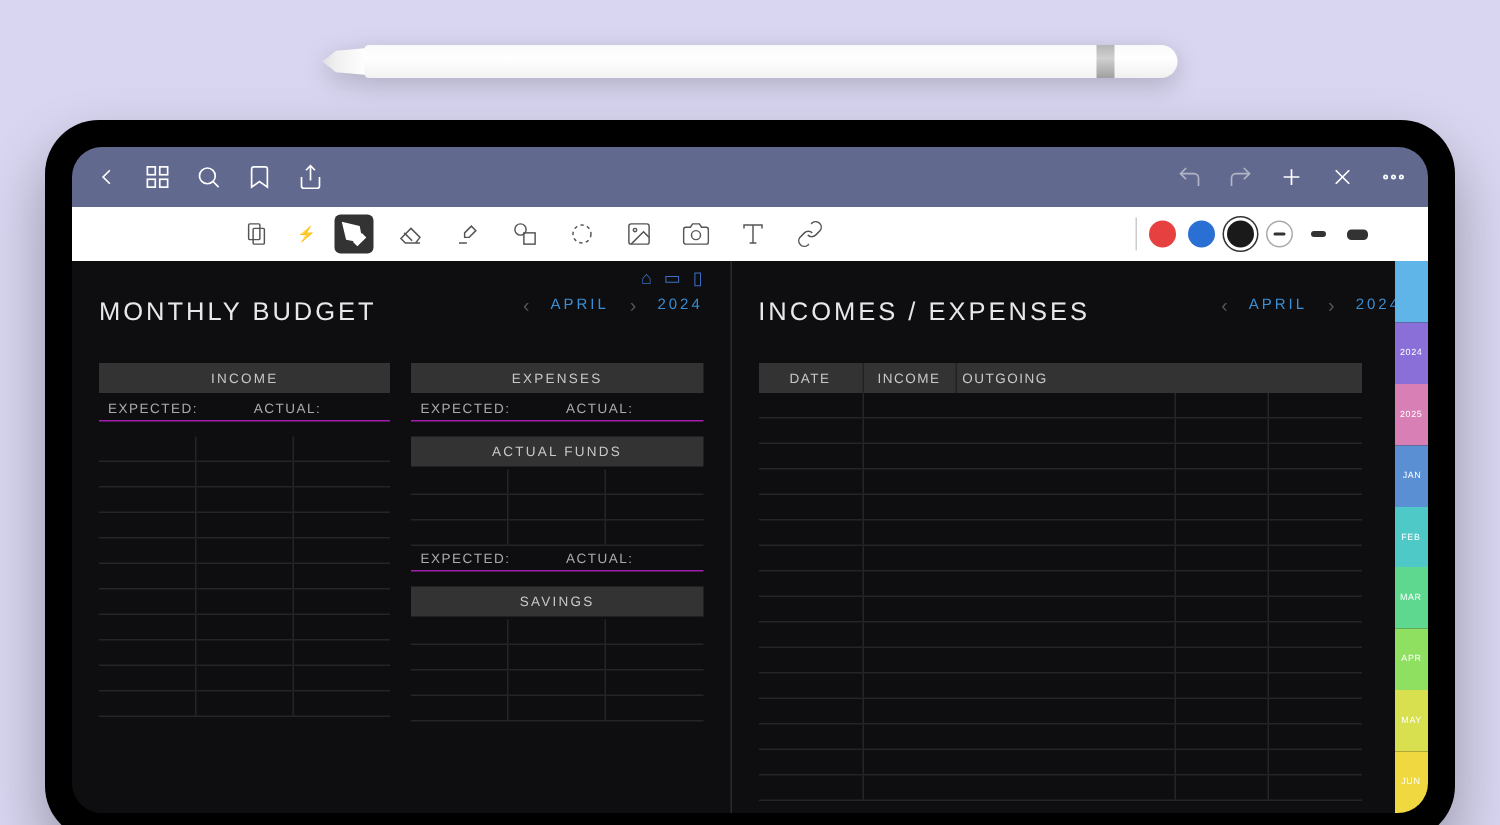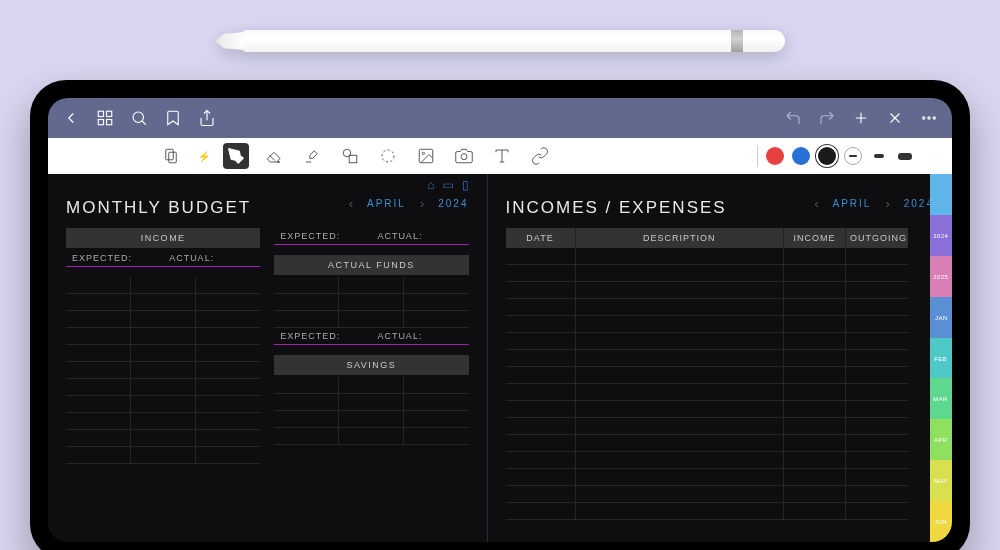--- a/index.html
+++ b/index.html
@@ -32,21 +32,21 @@
 .stroke-w .dash{background:#333;border-radius:3px}
 .tool-center{display:flex;gap:12px;align-items:center;margin:0 auto}
 
 .content{display:flex;height:calc(100% - 76px);position:relative}
 .page{flex:1;background:#0e0e10;padding:14px 18px 0;position:relative;overflow:hidden}
 .page-left{border-right:1px solid #2a2a2e}
 
 .page-icons{position:absolute;top:4px;right:18px;display:flex;gap:8px}
 .page-icons span{color:#3a6fc4;font-size:12px;cursor:pointer}
 
-.page-title{color:#e8e8ea;font-size:17px;font-weight:300;letter-spacing:2px;margin-bottom:10px;margin-top:10px}
+.page-title{color:#e8e8ea;font-size:17px;font-weight:300;letter-spacing:2px;margin-bottom:24px;margin-top:10px}
 .month-nav{position:absolute;top:22px;right:18px;display:flex;align-items:center;gap:14px}
 .month-nav .arrow{color:#555;font-size:13px;cursor:pointer}
 .month-nav .mlabel{color:#3a8fd4;font-size:10px;letter-spacing:2px;cursor:pointer}
 
 .grid2{display:flex;gap:14px}
 .col{flex:1}
 .sec-head{background:#333;color:#c8c8ca;font-size:9px;letter-spacing:1.5px;text-align:center;padding:5px 0;margin-bottom:2px}
 .sub-row{display:flex;font-size:9px;color:#aaa;letter-spacing:1px;padding:3px 0;border-bottom:1px solid #a21caf}
 .sub-row span{flex:1;padding-left:6px}
 .blank-rows .row{height:17px;border-bottom:1px solid #252528;display:flex}
@@ -315,20 +315,21 @@
           <div class="row">
                     <div class="cell"></div>
                     <div class="cell"></div>
                     <div class="cell"></div>
                   </div>
         </div>
       </div>
     </div>
     <div class="col">
       <div class="sec">
+        <div class="sec-head">EXPENSES</div>
         <div class="sub-row">
                   <span>EXPECTED:</span>
                   <span>ACTUAL:</span>
                 </div>
       </div>
       <div class="sec">
         <div class="sec-head">ACTUAL FUNDS</div>
         <div class="blank-rows">
           <div class="row">
                     <div class="cell"></div>
@@ -384,21 +385,20 @@
 
   <div class="page-title">INCOMES / EXPENSES</div>
   <div class="month-nav">
     <span class="arrow">‹</span>
     <span class="mlabel">APRIL</span>
     <span class="arrow">›</span>
     <span class="mlabel">2024</span>
   </div>
   <div class="ie-head">
     <div class="th th-date">DATE</div>
-    <div class="th th-desc">DESCRIPTION</div>
     <div class="th th-inc">INCOME</div>
     <div class="th th-out">OUTGOING</div>
   </div>
   <div class="ie-rows" id="ie-rows">
             <div class="row">
               <div class="cell th-date"></div>
               <div class="cell th-desc"></div>
               <div class="cell th-inc"></div>
               <div class="cell th-out"></div>
             </div>

